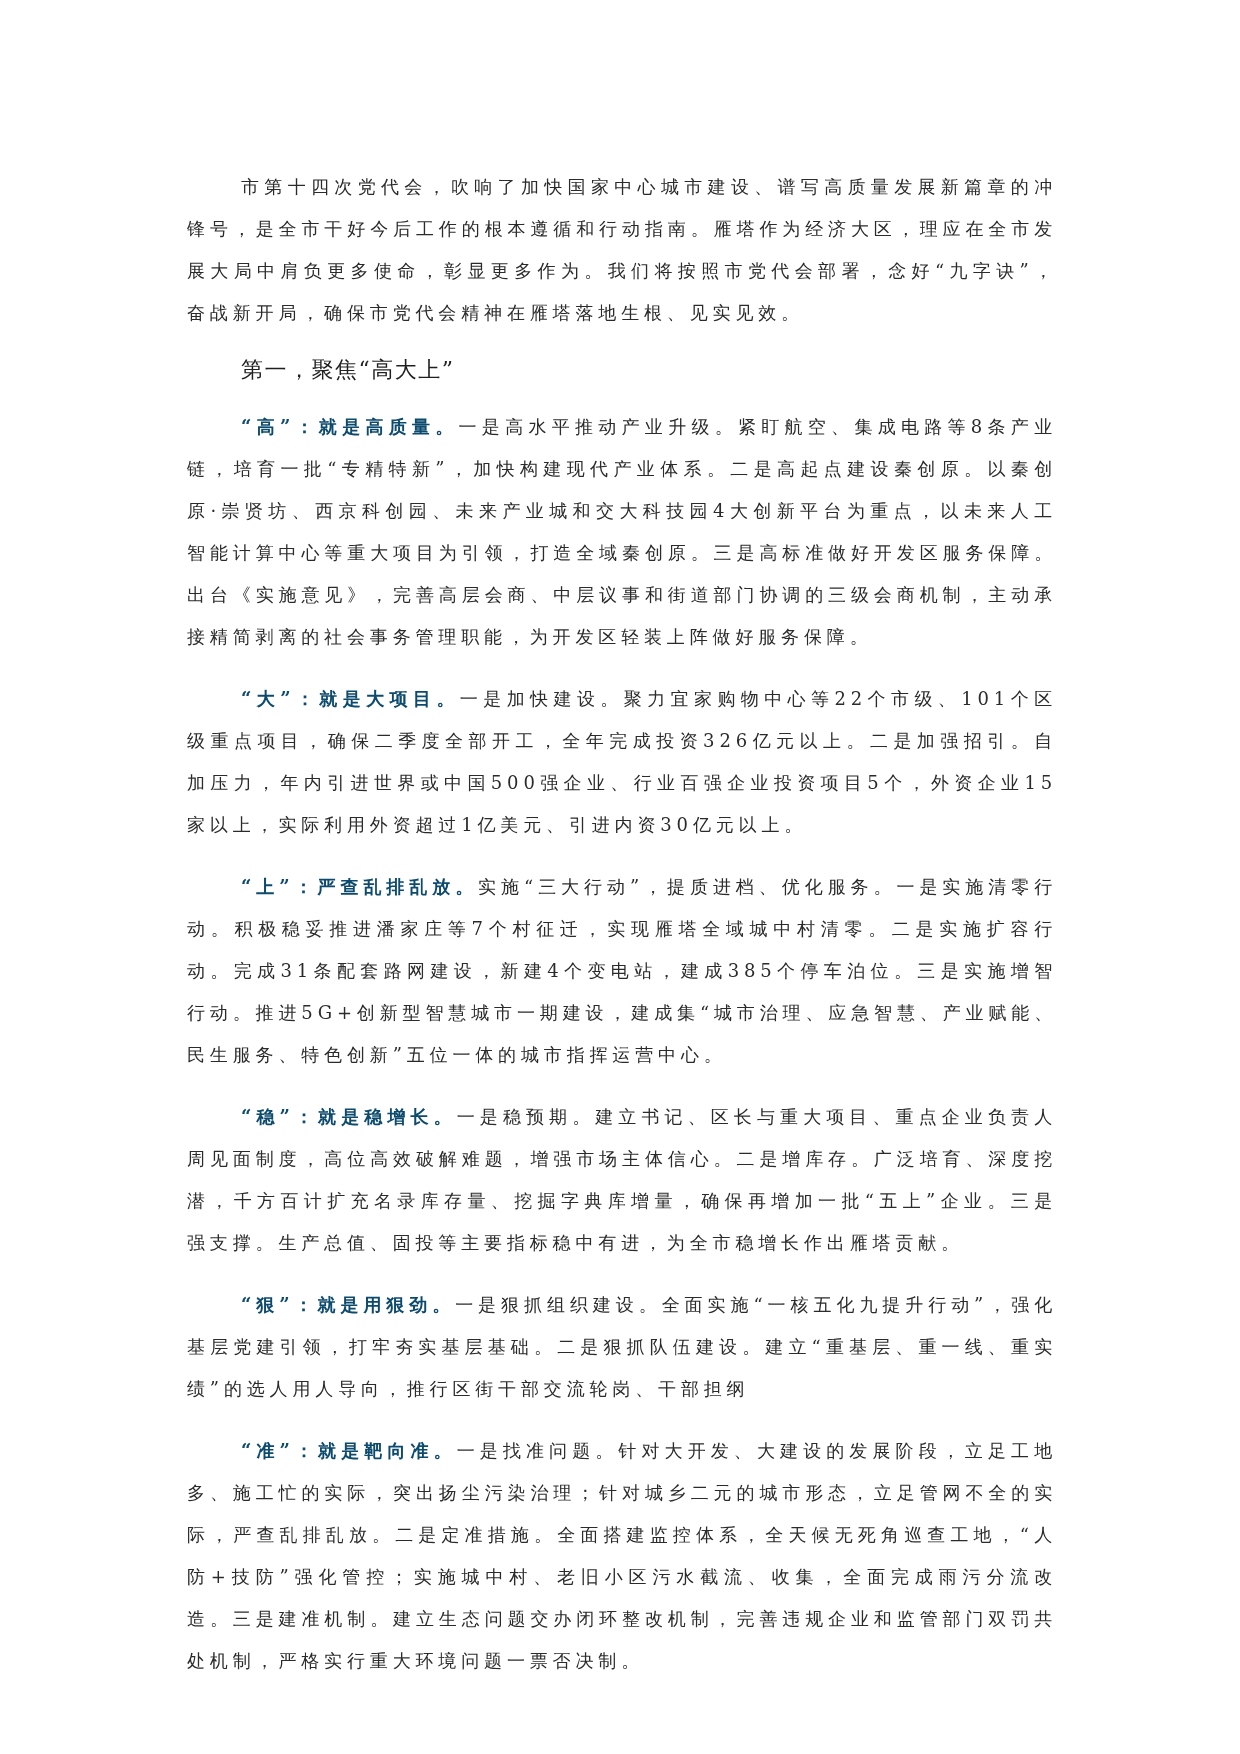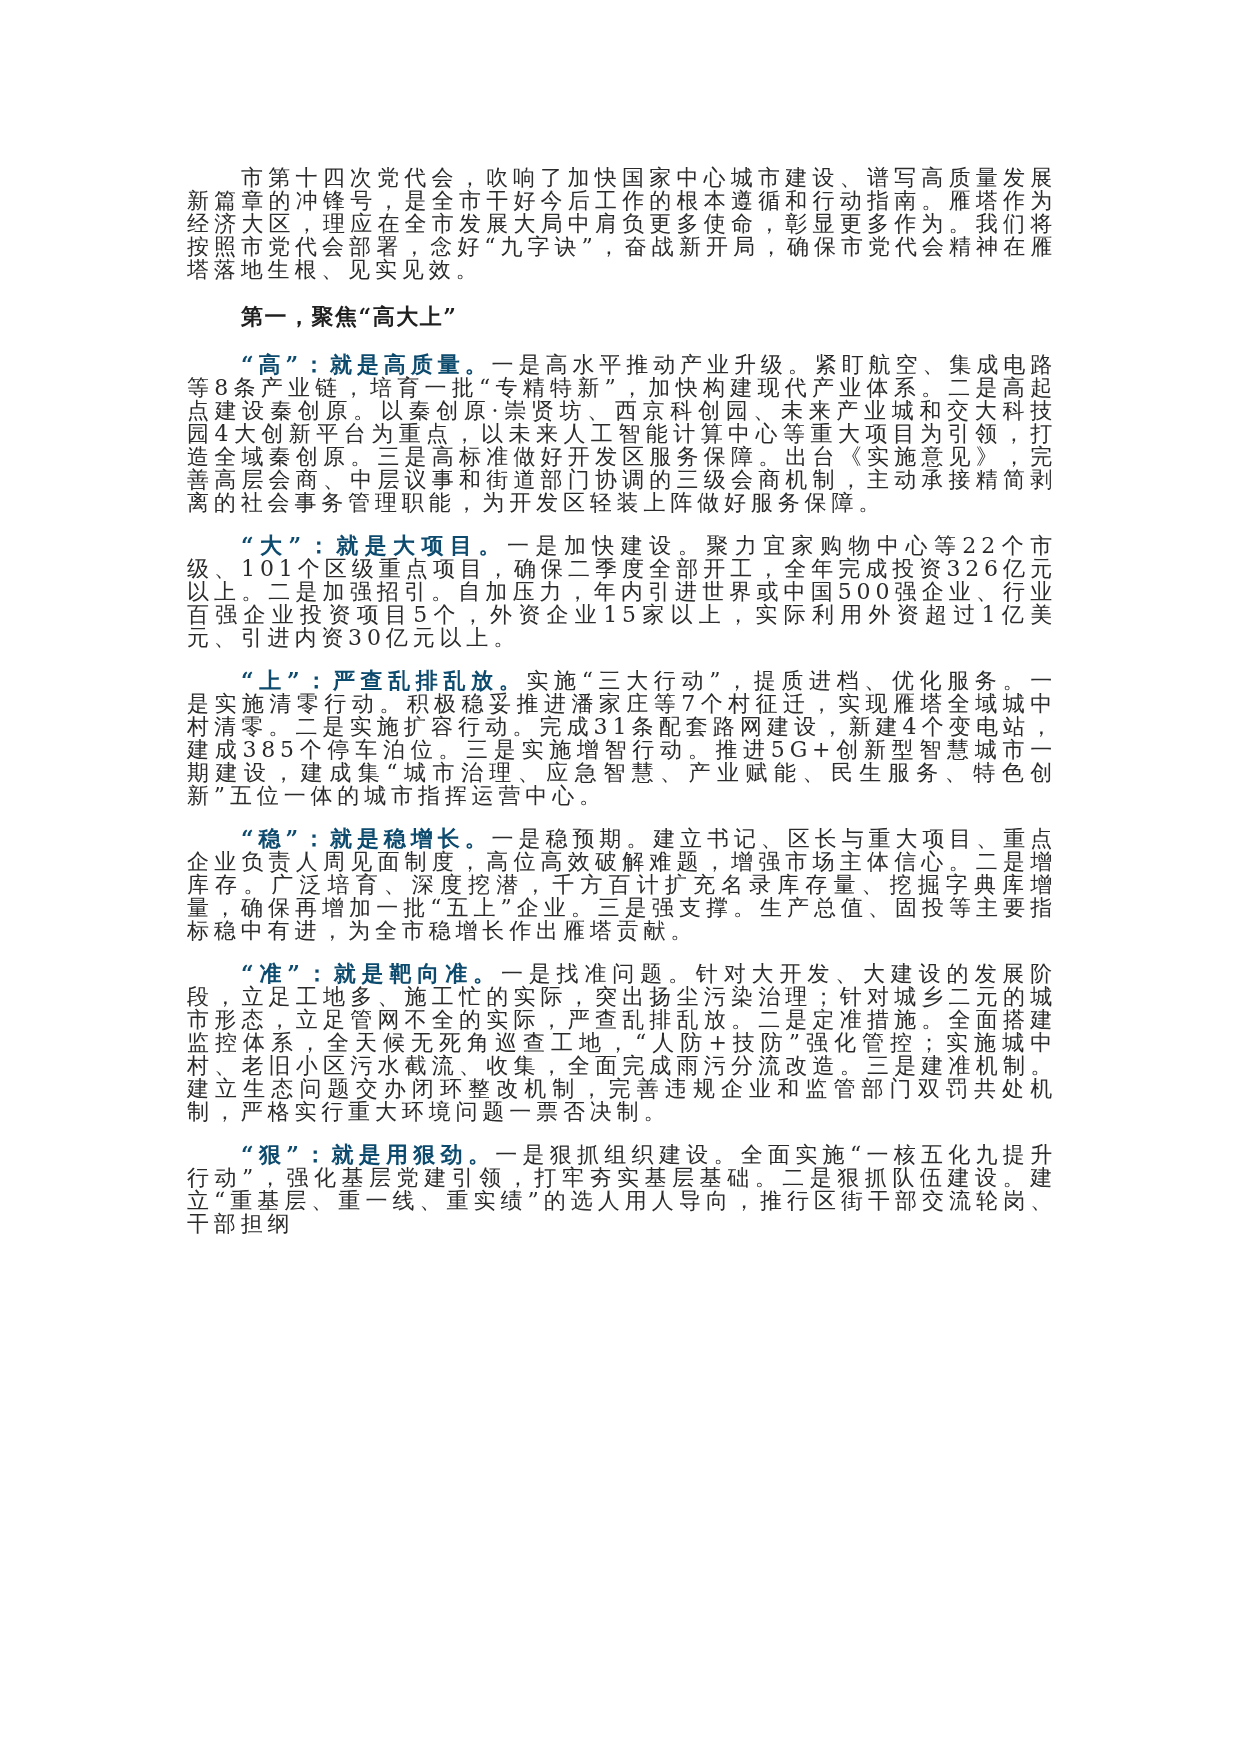--- a/index.html
+++ b/index.html
@@ -16,34 +16,34 @@
   .page {
     position: absolute;
     left: 187px;
     top: 166px;
     width: 870px;
     font-family: "DejaVu Serif", "Liberation Serif", serif;
     color: #2b2b2b;
   }
   .para {
     margin: 0 0 20px 0;
-    font-size: 22px;
-    line-height: 23px;
+    font-size: 18px;
+    line-height: 42px;
     letter-spacing: 4.85px;
     text-indent: 54px;
     text-align: justify;
     word-break: break-all;
   }
   .heading {
     margin: 0 0 20px 0;
     font-size: 22px;
     line-height: 31.5px;
     letter-spacing: 1.5px;
     text-indent: 54px;
-    font-weight: bold;
+    font-weight: normal;
     color: #1f1f1f;
   }
   .lead {
     font-weight: bold;
     color: #0c4a6e;
   }
 </style>
 </head>
 <body>
 
@@ -55,17 +55,17 @@
 
   <p class="para"><span class="lead">“高”：就是高质量。</span><span>一是高水平推动产业升级。紧盯航空、集成电路等8条产业链，培育一批“专精特新”，加快构建现代产业体系。二是高起点建设秦创原。以秦创原·崇贤坊、西京科创园、未来产业城和交大科技园4大创新平台为重点，以未来人工智能计算中心等重大项目为引领，打造全域秦创原。三是高标准做好开发区服务保障。出台《实施意见》，完善高层会商、中层议事和街道部门协调的三级会商机制，主动承接精简剥离的社会事务管理职能，为开发区轻装上阵做好服务保障。</span></p>
 
   <p class="para"><span class="lead">“大”：就是大项目。</span><span>一是加快建设。聚力宜家购物中心等22个市级、101个区级重点项目，确保二季度全部开工，全年完成投资326亿元以上。二是加强招引。自加压力，年内引进世界或中国500强企业、行业百强企业投资项目5个，外资企业15家以上，实际利用外资超过1亿美元、引进内资30亿元以上。</span></p>
 
   <p class="para"><span class="lead">“上”：严查乱排乱放。</span><span>实施“三大行动”，提质进档、优化服务。一是实施清零行动。积极稳妥推进潘家庄等7个村征迁，实现雁塔全域城中村清零。二是实施扩容行动。完成31条配套路网建设，新建4个变电站，建成385个停车泊位。三是实施增智行动。推进5G+创新型智慧城市一期建设，建成集“城市治理、应急智慧、产业赋能、民生服务、特色创新”五位一体的城市指挥运营中心。</span></p>
 
 
   <p class="para"><span class="lead">“稳”：就是稳增长。</span><span>一是稳预期。建立书记、区长与重大项目、重点企业负责人周见面制度，高位高效破解难题，增强市场主体信心。二是增库存。广泛培育、深度挖潜，千方百计扩充名录库存量、挖掘字典库增量，确保再增加一批“五上”企业。三是强支撑。生产总值、固投等主要指标稳中有进，为全市稳增长作出雁塔贡献。</span></p>
 
+  <p class="para"><span class="lead">“狠”：就是用狠劲。</span><span>一是狠抓组织建设。全面实施“一核五化九提升行动”，强化基层党建引领，打牢夯实基层基础。二是狠抓队伍建设。建立“重基层、重一线、重实绩”的选人用人导向，推行区街干部交流轮岗、干部担纲</span></p>
+
   <p class="para"><span class="lead">“准”：就是靶向准。</span><span>一是找准问题。针对大开发、大建设的发展阶段，立足工地多、施工忙的实际，突出扬尘污染治理；针对城乡二元的城市形态，立足管网不全的实际，严查乱排乱放。二是定准措施。全面搭建监控体系，全天候无死角巡查工地，“人防+技防”强化管控；实施城中村、老旧小区污水截流、收集，全面完成雨污分流改造。三是建准机制。建立生态问题交办闭环整改机制，完善违规企业和监管部门双罚共处机制，严格实行重大环境问题一票否决制。</span></p>
-
-  <p class="para"><span class="lead">“狠”：就是用狠劲。</span><span>一是狠抓组织建设。全面实施“一核五化九提升行动”，强化基层党建引领，打牢夯实基层基础。二是狠抓队伍建设。建立“重基层、重一线、重实绩”的选人用人导向，推行区街干部交流轮岗、干部担纲</span></p>
 
 </div>
 
 </body></html>

